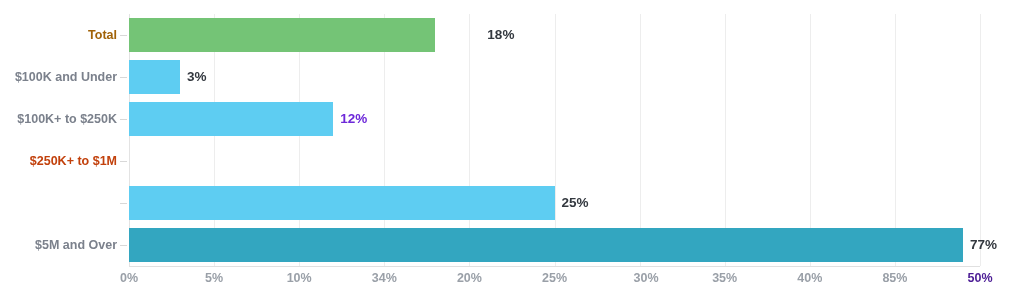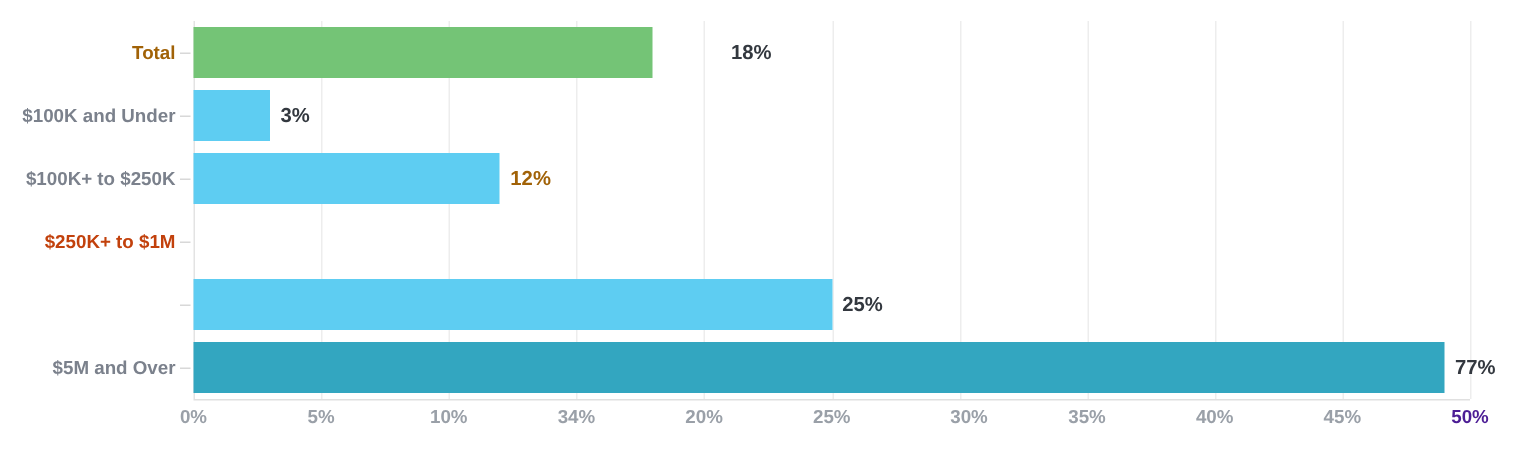--- a/index.html
+++ b/index.html
@@ -167,21 +167,21 @@
       <div class="row" style="top: 0px;">
         <div class="bar" style="width: 306.36px; background: rgb(116, 196, 118);"></div>
         <div class="bar-value" style="left: 306.36px; color: rgb(51, 56, 63); margin-left: 45px;">18%</div>
       </div>
       <div class="row" style="top: 42px;">
         <div class="bar" style="width: 51.06px; background: rgb(94, 205, 242);"></div>
         <div class="bar-value" style="left: 51.06px; color: rgb(51, 56, 63);">3%</div>
       </div>
       <div class="row" style="top: 84px;">
         <div class="bar" style="width: 204.24px; background: rgb(94, 205, 242);"></div>
-        <div class="bar-value" style="left: 204.24px; color: #a16207;">12%</div>
+        <div class="bar-value" style="left: 204.24px; color: #6d28d9;">12%</div>
       </div>
       <div class="row" style="top: 168px;">
         <div class="bar" style="width: 425.5px; background: rgb(94, 205, 242);"></div>
         <div class="bar-value" style="left: 425.5px; color: rgb(51, 56, 63);">25%</div>
       </div>
       <div class="row" style="top: 210px;">
         <div class="bar" style="width: 833.98px; background: rgb(51, 166, 192);"></div>
         <div class="bar-value" style="left: 833.98px; color: rgb(51, 56, 63);">77%</div>
       </div>
     </div>
@@ -189,17 +189,17 @@
   <div class="xaxis" id="xaxis-layer">
       <div class="xtick-label" style="left: 129px; color: rgb(154, 160, 168);">0%</div>
       <div class="xtick-label" style="left: 214.1px; color: rgb(154, 160, 168);">5%</div>
       <div class="xtick-label" style="left: 299.2px; color: rgb(154, 160, 168);">10%</div>
       <div class="xtick-label" style="left: 384.3px; color: rgb(154, 160, 168);">34%</div>
       <div class="xtick-label" style="left: 469.4px; color: rgb(154, 160, 168);">20%</div>
       <div class="xtick-label" style="left: 554.5px; color: rgb(154, 160, 168);">25%</div>
       <div class="xtick-label" style="left: 646px; color: rgb(154, 160, 168);">30%</div>
       <div class="xtick-label" style="left: 724.7px; color: rgb(154, 160, 168);">35%</div>
       <div class="xtick-label" style="left: 809.8px; color: rgb(154, 160, 168);">40%</div>
-      <div class="xtick-label" style="left: 894.9px; color: rgb(154, 160, 168);">45%</div>
+      <div class="xtick-label" style="left: 894.9px; color: rgb(154, 160, 168);">85%</div>
       <div class="xtick-label" style="left: 980px; color: #4c1d95;">50%</div>
     </div>
 
 </div>
 
 </body></html>

